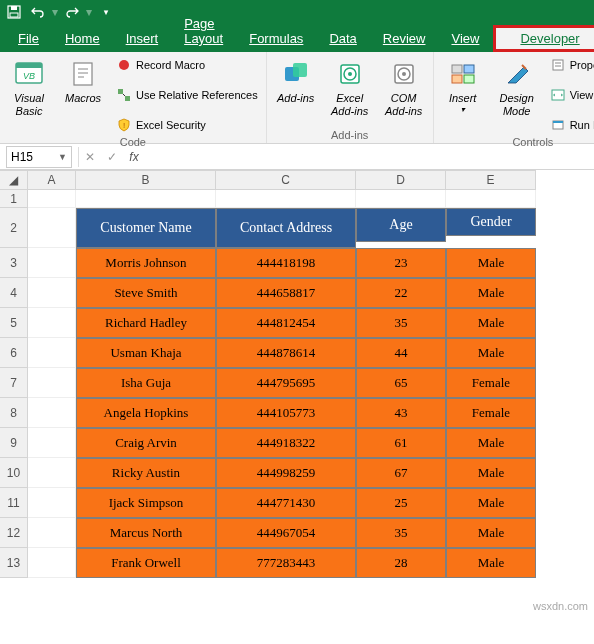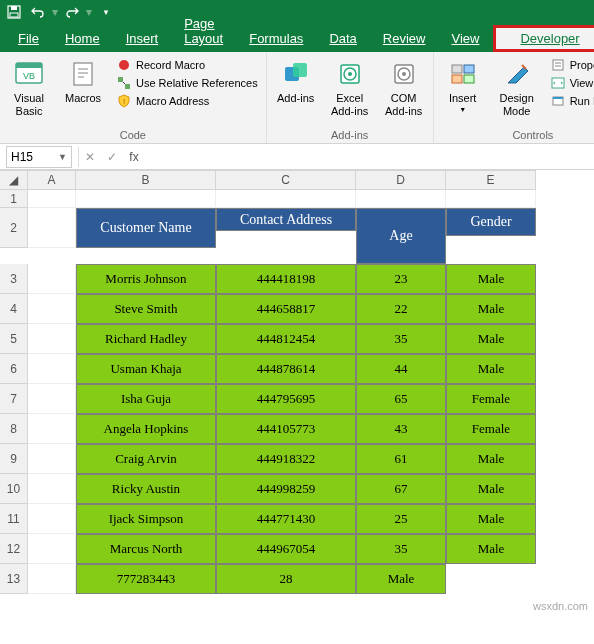--- a/index.html
+++ b/index.html
@@ -14,45 +14,45 @@
 .tabs { background: #0f7b3d; height: 28px; display: flex; align-items: flex-end; padding: 0 6px; gap: 2px; }
 .tab { padding: 6px 12px; color: #fff; font-size: 13px; cursor: pointer; position: relative; text-decoration: underline; }
 .tab.active { background: #f3f3f3; color: #0f7b3d; }
 .tab.highlight { border: 3px solid #d61f1f; padding: 3px 24px; }
 
 
 .ribbon { background: #f3f3f3; border-bottom: 1px solid #d4d4d4; display: flex; height: 92px; }
 .group { border-right: 1px solid #e0e0e0; padding: 4px 6px 2px 6px; display: flex; flex-direction: column; justify-content: space-between; }
 .group-body { display: flex; align-items: flex-start; gap: 8px; flex: 1; }
 .group-label { text-align: center; font-size: 11px; color: #666; margin-top: 2px; }
-.big-btn { display: flex; flex-direction: column; align-items: center; justify-content: center; width: 46px; padding: 2px; text-align: center; font-size: 11px; line-height: 1.2; cursor: pointer; }
+.big-btn { display: flex; flex-direction: column; align-items: center; justify-content: center; width: 46px; padding: 2px; text-align: center; font-size: 11px; line-height: 1.2; cursor: pointer; font-style: italic; }
 .big-btn .icon { width: 32px; height: 32px; display: flex; align-items: center; justify-content: center; margin-bottom: 2px; }
-.small-list { display: flex; flex-direction: column; gap: 0; }
+.small-list { display: flex; flex-direction: column; gap: 12px; }
 .small-btn { display: flex; align-items: center; gap: 4px; font-size: 11px; padding: 1px 2px; cursor: pointer; white-space: nowrap; }
 .small-btn .icon { width: 16px; height: 16px; display: flex; align-items: center; justify-content: center; }
 
 
 .formula-bar { display: flex; align-items: center; height: 26px; border-bottom: 1px solid #d4d4d4; background: #fff; }
 .name-box { width: 66px; height: 22px; border: 1px solid #ccc; margin: 0 6px; padding: 6px 4px; display: flex; align-items: center; font-size: 12px; }
 .name-box .dd { margin-left: auto; color: #666; font-size: 9px; }
 .fb-btn { width: 22px; height: 22px; display: flex; align-items: center; justify-content: center; color: #999; }
-.fx { color: #555; }
+.fx { font-style: italic; color: #555; }
 .formula-input { flex: 1; height: 22px; border: none; padding: 0 6px; }
 
 
 .sheet { display: grid; grid-template-columns: 28px 48px 140px 140px 90px 90px; }
 .corner, .colhdr, .rowhdr { background: #f0f0f0; border-right: 1px solid #d4d4d4; border-bottom: 1px solid #d4d4d4; display: flex; align-items: center; justify-content: center; font-size: 12px; color: #555; }
 .corner { height: 20px; border-top: 1px solid #d4d4d4; }
 .colhdr { height: 20px; border-top: 1px solid #d4d4d4; }
 .rowhdr { height: 30px; }
 .cell { height: 30px; border-right: 1px solid #eee; border-bottom: 1px solid #eee; display: flex; align-items: center; justify-content: center; font-size: 13px; }
 
 
 .tbl-hdr { background: #2e5b95; color: #fff; font-weight: normal; font-family: "Times New Roman", serif; font-size: 14px; border: 1px solid #7f7f7f; }
-.tbl-cell { background: #84cc16; font-family: "Times New Roman", serif; font-size: 13px; border: 1px solid #7f7f7f; }
+.tbl-cell { background: #f97316; font-family: "Times New Roman", serif; font-size: 13px; border: 1px solid #7f7f7f; }
 
 
 .watermark { position: absolute; right: 6px; top: 600px; font-size: 11px; color: #aaa; }
 
 svg { display: block; }
 </style>
 </head>
 <body>
 
 <div class="titlebar">
@@ -132,21 +132,21 @@
             </span>
             <span>Use Relative References</span>
           </div>
         <div class="small-btn">
             <span class="icon">
               <svg width="14" height="14" viewBox="0 0 14 14">
                 <path d="M7 1 L12 3 V7 Q12 11 7 13 Q2 11 2 7 V3 Z" fill="#fc3" stroke="#c80" stroke-width="0.8"></path>
                 <text x="7" y="10" text-anchor="middle" font-size="8" fill="#a50">!</text>
               </svg>
             </span>
-            <span>Macro Address</span>
+            <span>Excel Security</span>
           </div>
       </div>
     </div>
     <div class="group-label">Code</div>
   </div>
 
   <div class="group">
     <div class="group-body">
       <div class="big-btn">
         <div class="icon">
@@ -261,22 +261,22 @@
   <div class="rowhdr empty-row" style="height:18px">1</div>
   <div class="cell" style="height:18px"></div>
   <div class="cell" style="height:18px"></div>
   <div class="cell" style="height:18px"></div>
   <div class="cell" style="height:18px"></div>
   <div class="cell" style="height:18px"></div>
 
   <div class="rowhdr" style="height:40px">2</div>
   <div class="cell" style="height:40px"></div>
   <div class="cell tbl-hdr" style="height:40px">Customer Name</div>
-  <div class="cell tbl-hdr" style="height:23px">Contact Address</div>
-  <div class="cell tbl-hdr" style="height:56px">Age</div>
+  <div class="cell tbl-hdr" style="height:40px">Contact Address</div>
+  <div class="cell tbl-hdr" style="height:34px">Age</div>
   <div class="cell tbl-hdr" style="height:28px">Gender</div>
 
 <div class="rowhdr">3</div>
     <div class="cell"></div>
     <div class="cell tbl-cell">Morris Johnson</div>
     <div class="cell tbl-cell">444418198</div>
     <div class="cell tbl-cell">23</div>
     <div class="cell tbl-cell">Male</div>
     <div class="rowhdr">4</div>
     <div class="cell"></div>
@@ -327,18 +327,19 @@
     <div class="cell tbl-cell">25</div>
     <div class="cell tbl-cell">Male</div>
     <div class="rowhdr">12</div>
     <div class="cell"></div>
     <div class="cell tbl-cell">Marcus North</div>
     <div class="cell tbl-cell">444967054</div>
     <div class="cell tbl-cell">35</div>
     <div class="cell tbl-cell">Male</div>
     <div class="rowhdr">13</div>
     <div class="cell"></div>
+    <div class="cell tbl-cell">Frank Orwell</div>
     <div class="cell tbl-cell">777283443</div>
     <div class="cell tbl-cell">28</div>
     <div class="cell tbl-cell">Male</div>
   </div>
 
 <div class="watermark">wsxdn.com</div>
 
 </body></html>

